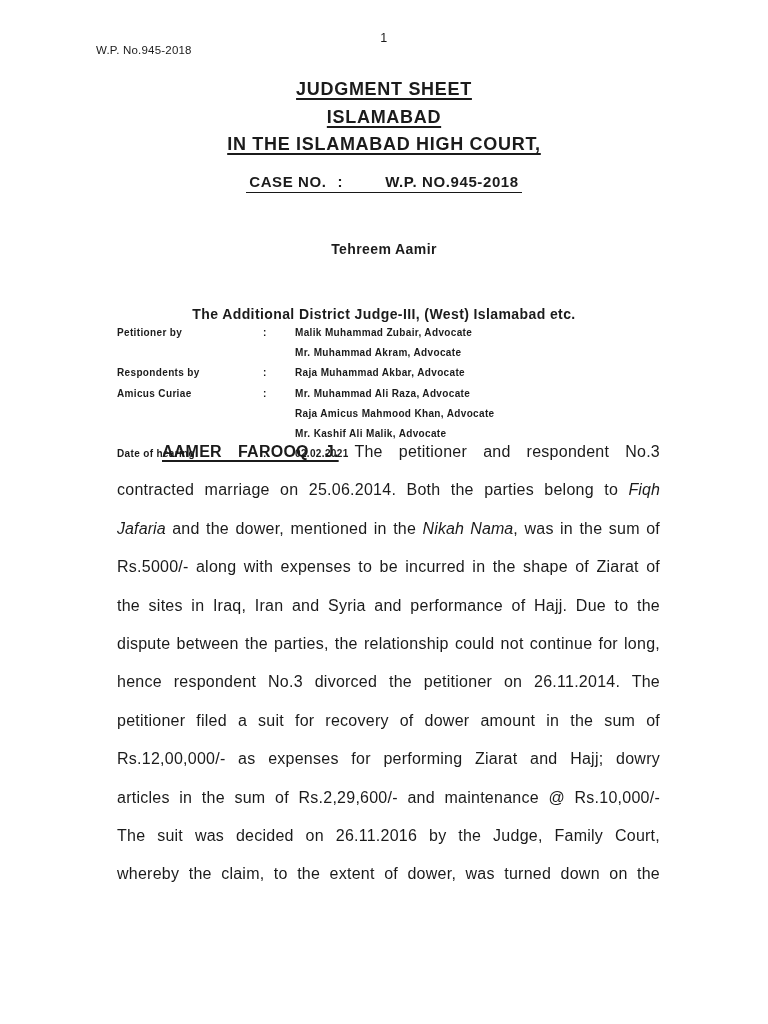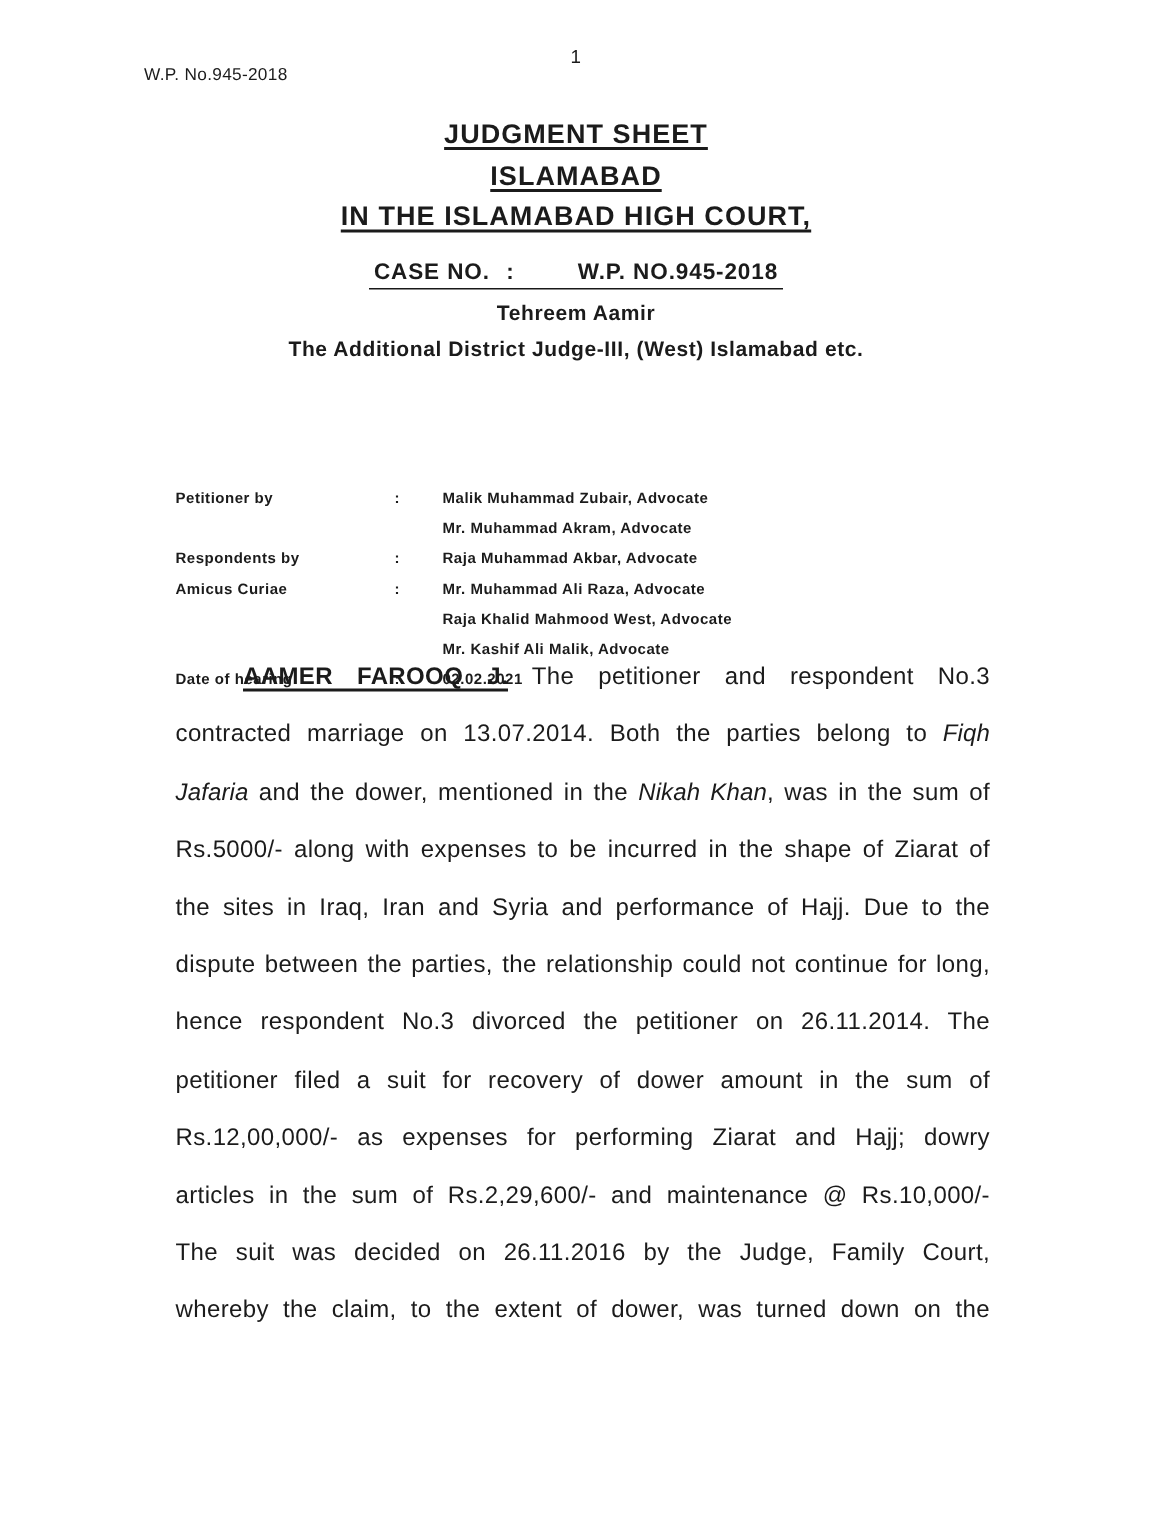--- a/index.html
+++ b/index.html
@@ -30,21 +30,21 @@
   .case-underline{
     display:inline-flex;align-items:center;border-bottom:1.7px solid #181818;
     padding:0 3px 2px 3px;font-weight:bold;font-size:15px;letter-spacing:.6px;
   }
   .case-colon{margin-left:11px;}
   .case-value{margin-left:42px;}
   .subhead{
     position:absolute;top:197px;left:0;right:0;text-align:center;
     font-weight:bold;font-size:14px;letter-spacing:.4px;
   }
-  .subhead div{line-height:23.6px;}
+  .subhead div{line-height:23.6px;margin-top:41px;}
   .parties{
     position:absolute;top:291px;left:117px;width:543px;
     display:grid;grid-template-columns:146px 32px auto;
     font-weight:bold;font-size:10px;letter-spacing:.35px;margin-top:32px;
   }
   .parties div{line-height:20.2px;}
   .jbody{
     position:absolute;top:433px;left:117px;width:543px;
     font-size:16px;letter-spacing:.25px;line-height:38.4px;
   }
@@ -92,33 +92,33 @@
     <div></div>
     <div>Mr. Muhammad Akram, Advocate</div>
     <div>Respondents by</div>
     <div>:</div>
     <div>Raja Muhammad Akbar, Advocate</div>
     <div>Amicus Curiae</div>
     <div>:</div>
     <div>Mr. Muhammad Ali Raza, Advocate</div>
     <div></div>
     <div></div>
-    <div>Raja Khalid Mahmood West, Advocate</div>
+    <div>Raja Amicus Mahmood Khan, Advocate</div>
     <div></div>
     <div></div>
     <div>Mr. Kashif Ali Malik, Advocate</div>
     <div>Date of hearing</div>
     <div>:</div>
     <div>02.02.2021</div>
   </div>
 
 <div class="jbody" id="judgment-body">
     <div class="jline first"><span class="seg-b">AAMER FAROOQ J.</span><span> The petitioner and respondent No.3</span></div>
-    <div class="jline"><span>contracted marriage on 13.07.2014. Both the parties belong to </span><span class="seg-i">Fiqh</span></div>
-    <div class="jline"><span class="seg-i">Jafaria</span><span> and the dower, mentioned in the </span><span class="seg-i">Nikah Khan</span><span>, was in the sum of</span></div>
+    <div class="jline"><span>contracted marriage on 25.06.2014. Both the parties belong to </span><span class="seg-i">Fiqh</span></div>
+    <div class="jline"><span class="seg-i">Jafaria</span><span> and the dower, mentioned in the </span><span class="seg-i">Nikah Nama</span><span>, was in the sum of</span></div>
     <div class="jline"><span>Rs.5000/- along with expenses to be incurred in the shape of Ziarat of</span></div>
     <div class="jline"><span>the sites in Iraq, Iran and Syria and performance of Hajj. Due to the</span></div>
     <div class="jline"><span>dispute between the parties, the relationship could not continue for long,</span></div>
     <div class="jline"><span>hence respondent No.3 divorced the petitioner on 26.11.2014. The</span></div>
     <div class="jline"><span>petitioner filed a suit for recovery of dower amount in the sum of</span></div>
     <div class="jline"><span>Rs.12,00,000/- as expenses for performing Ziarat and Hajj; dowry</span></div>
     <div class="jline"><span>articles in the sum of Rs.2,29,600/- and maintenance @ Rs.10,000/-</span></div>
     <div class="jline"><span>The suit was decided on 26.11.2016 by the Judge, Family Court,</span></div>
     <div class="jline"><span>whereby the claim, to the extent of dower, was turned down on the</span></div>
   </div>

